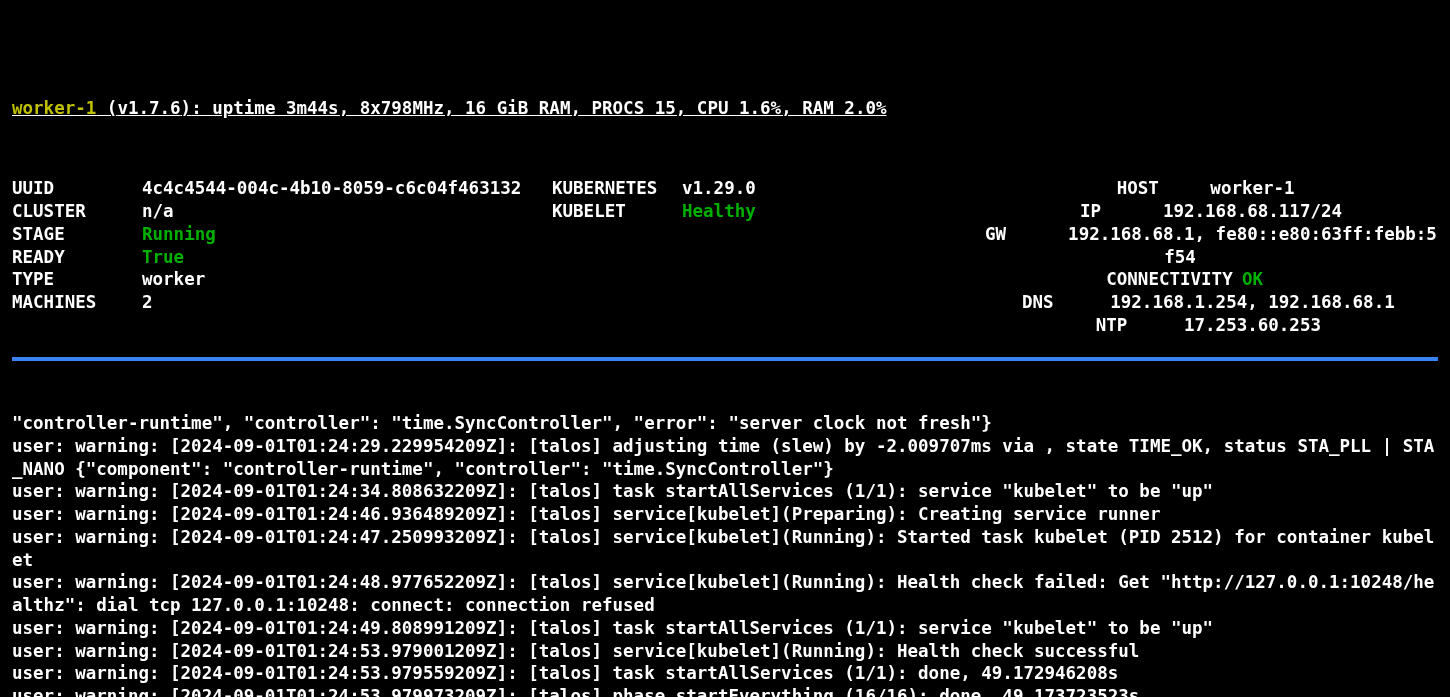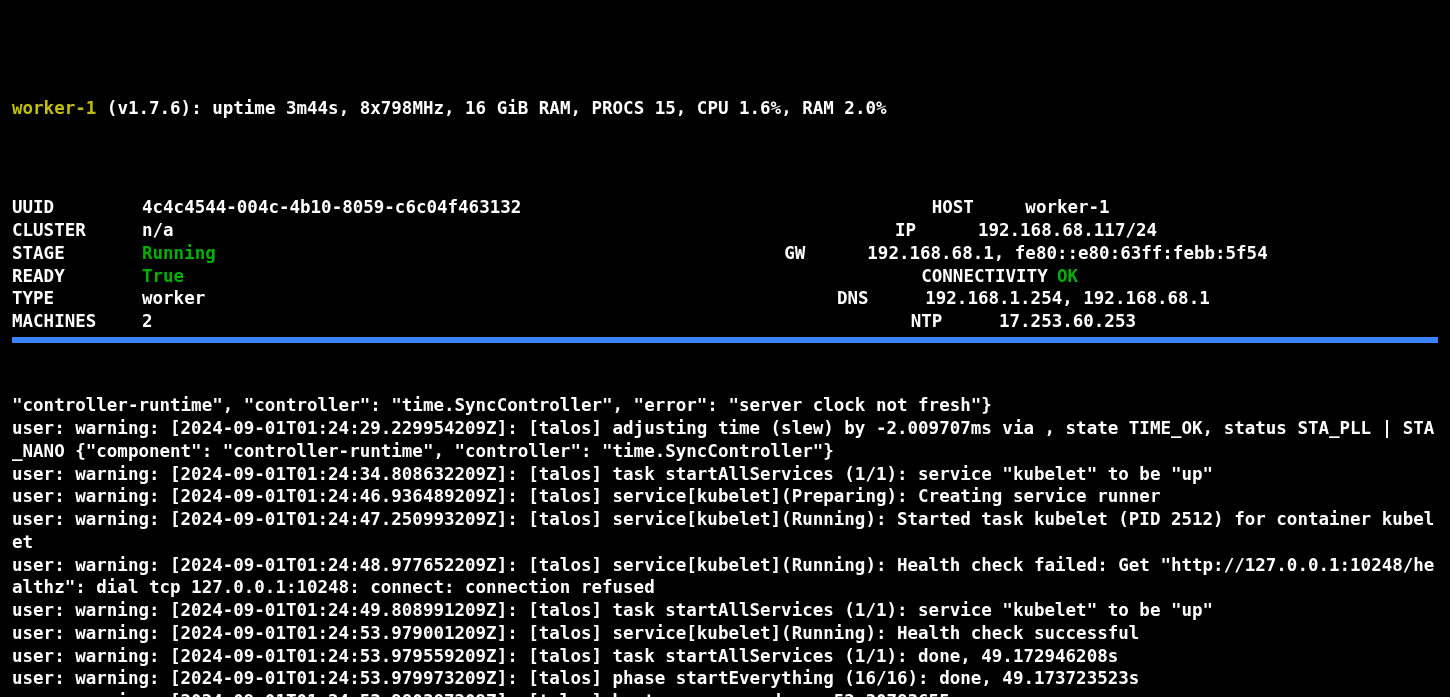--- a/index.html
+++ b/index.html
@@ -9,25 +9,25 @@
     font-family: "DejaVu Sans Mono", "Liberation Mono", Consolas, monospace;
     font-size: 17.5px;
     line-height: 1.3;
     padding: 6px 12px;
     width: 1450px;
     font-weight: bold;
     white-space: pre;
   }
   .yellow { color: #c0c000; }
   .green  { color: #00b000; }
-  .header-line { margin-bottom: 31px; }
+  .header-line { margin-bottom: 12px; text-decoration: underline; }
   .cols {
     display: flex;
-    border-bottom: 6px solid #3b82f6;
-    padding-bottom: 4px;
+    border-bottom: 4px solid #3b82f6;
+    padding-bottom: 20px;
     margin-bottom: 6px;
   }
   .col1 { width: 540px; white-space: pre-wrap; word-break: break-all; }
   .col2 { width: 370px; }
   .col3 { flex: 1; white-space: pre-wrap; word-break: break-all; text-align: center; }
   .lbl1 { display: inline-block; width: 130px; }
   .lbl2 { display: inline-block; width: 130px; }
   .lbl3 { display: inline-block; width: 145px; }
   .logs { white-space: pre-wrap; word-break: break-all; }
 </style>
@@ -38,20 +38,22 @@
 
 <div class="header-line"><span class="yellow">worker-1</span> (<span>v1.7.6</span>)<span>: uptime 3m44s, 8x798MHz, 16 GiB RAM, PROCS 15, CPU 1.6%, RAM 2.0%</span></div>
 
 <div class="cols">
   <div class="col1"><span class="lbl1">UUID</span><span>4c4c4544-004c-4b10-8059-c6c04f463132</span>
 <span class="lbl1">CLUSTER</span><span>n/a</span>
 <span class="lbl1">STAGE</span><span class="green">Running</span>
 <span class="lbl1">READY</span><span class="green">True</span>
 <span class="lbl1">TYPE</span><span>worker</span>
 <span class="lbl1">MACHINES</span><span>2</span></div>
+  <div class="col2"><span class="lbl2">KUBERNETES</span><span>v1.29.0</span>
+<span class="lbl2">KUBELET</span><span class="green">Healthy</span></div>
   <div class="col3"><span class="lbl3">HOST</span><span>worker-1</span>
 <span class="lbl3">IP</span><span>192.168.68.117/24</span>
 <span class="lbl3">GW</span><span>192.168.68.1, fe80::e80:63ff:febb:5f54</span>
 <span class="lbl3">CONNECTIVITY</span><span class="green">OK</span>
 <span class="lbl3">DNS</span><span>192.168.1.254, 192.168.68.1</span>
 <span class="lbl3">NTP</span><span>17.253.60.253</span></div>
 </div>
 
 <div class="logs">"controller-runtime", "controller": "time.SyncController", "error": "server clock not fresh"}
 user: warning: [2024-09-01T01:24:29.229954209Z]: [talos] adjusting time (slew) by -2.009707ms via , state TIME_OK, status STA_PLL | STA_NANO {"component": "controller-runtime", "controller": "time.SyncController"}

